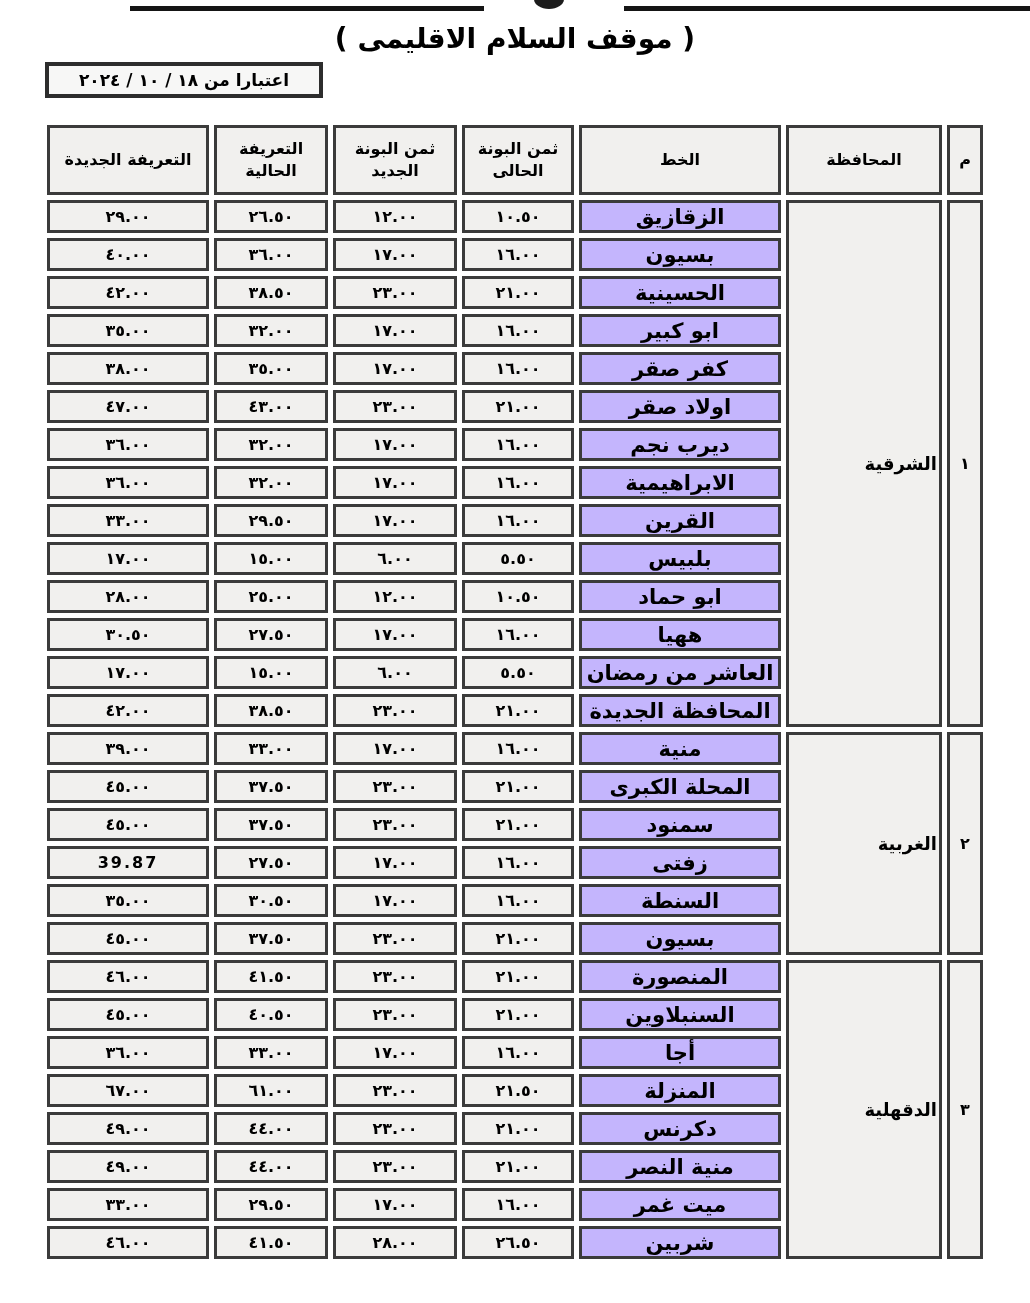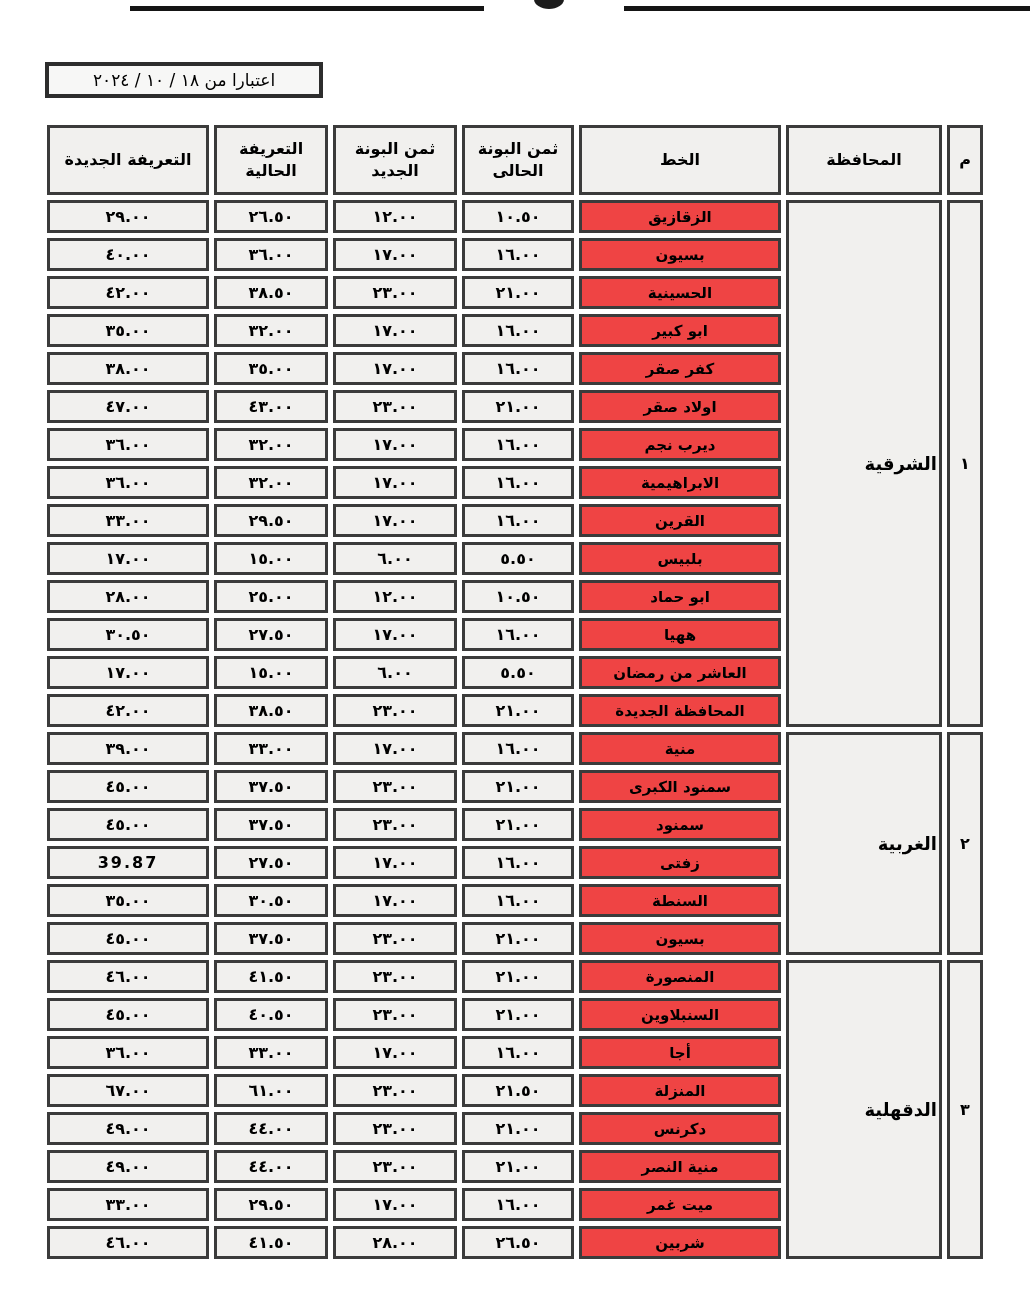--- a/index.html
+++ b/index.html
@@ -19,49 +19,50 @@
   .title {
     position:absolute; top:22px; left:0; width:100%;
     text-align:center; font-size:28px; font-weight:bold;
     letter-spacing:1px;
   }
   
   .date-box {
     position:absolute; top:62px; right:712px; left:45px; width:270px; height:28px;
     border:4px solid #2d2d2d; background:#f7f7f6;
     display:flex; align-items:center; justify-content:center;
-    font-size:17px; font-weight:normal; direction:rtl;
+    font-size:17px; font-weight:bold; direction:rtl;
     right:auto;
   }
   
   .table-wrap { position:absolute; top:120px; left:42px; width:946px; }
   table {
     width:100%; direction:rtl; table-layout:fixed;
     border-collapse:separate; border-spacing:5px;
   }
   th, td {
     border:3px solid #3b3b3b; background:#f1f0ee;
     text-align:center; vertical-align:middle;
     font-weight:bold; padding:1px 2px; overflow:hidden;
   }
   thead th { height:62px; font-size:16px; line-height:1.4; }
   tbody td { height:25px; font-size:16px; letter-spacing:2px; }
-  tbody td.line { background:#ef4444; font-size:15px; letter-spacing:0; }
+  tbody td.line { background:#c4b5fd; font-size:21px; letter-spacing:0; }
   tbody td.gov  { font-size:18px; letter-spacing:0;text-align:right; }
   tbody td.idx  { font-size:16px; letter-spacing:0; }
 </style>
 </head>
 <body>
 
 <div id="page">
 
   <div class="rule rule-left"></div>
   <div class="rule rule-right"></div>
   <div class="logo-blob"></div>
 
+  <div class="title">( موقف السلام الاقليمى )</div>
 
   <div class="date-box">
     <span>اعتبارا من ١٨ / ١٠ / ٢٠٢٤</span>
   </div>
 
   <div class="table-wrap">
     <table>
       <colgroup>
         <col style="width:36px">
         <col style="width:156px">
@@ -186,21 +187,21 @@
           <tr>
             <td class="idx" rowspan="6">٢</td>
             <td class="gov" rowspan="6">الغربية</td>
             <td class="line">منية</td>
             <td class="num">١٦.٠٠</td>
             <td class="num">١٧.٠٠</td>
             <td class="num">٣٣.٠٠</td>
             <td class="num">٣٩.٠٠</td>
           </tr>
           <tr>
-            <td class="line">سمنود الكبرى</td>
+            <td class="line">المحلة الكبرى</td>
             <td class="num">٢١.٠٠</td>
             <td class="num">٢٣.٠٠</td>
             <td class="num">٣٧.٥٠</td>
             <td class="num">٤٥.٠٠</td>
           </tr>
           <tr>
             <td class="line">سمنود</td>
             <td class="num">٢١.٠٠</td>
             <td class="num">٢٣.٠٠</td>
             <td class="num">٣٧.٥٠</td>

